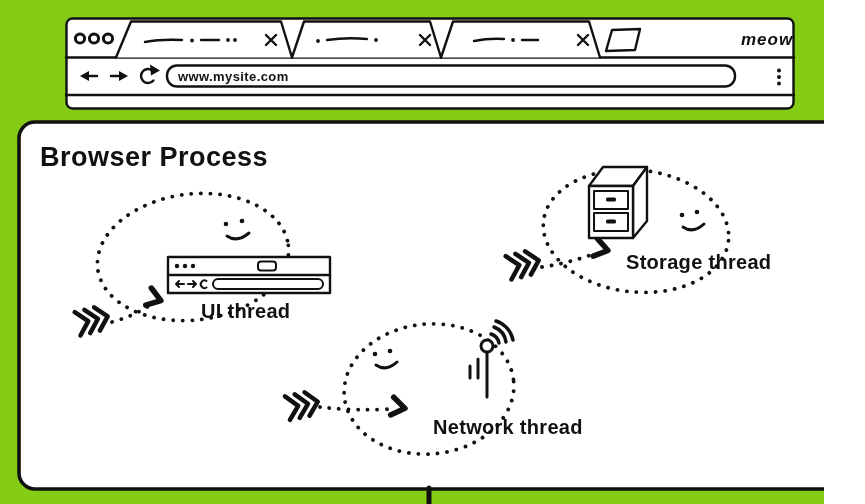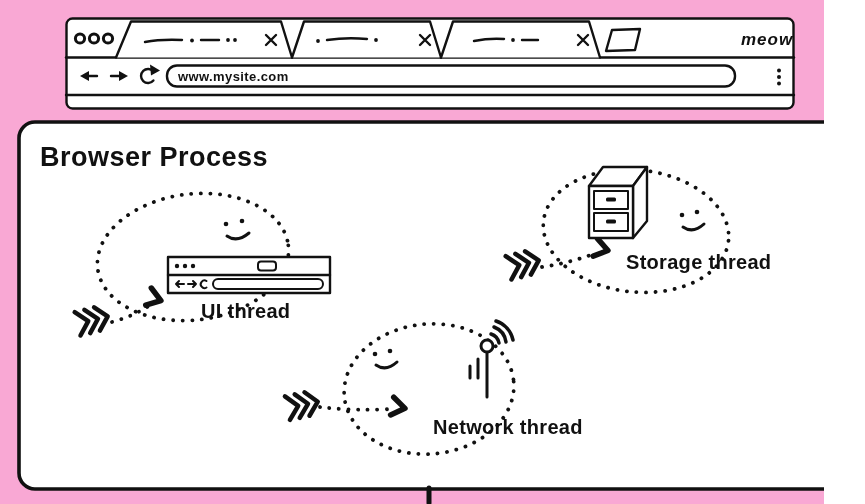--- a/index.html
+++ b/index.html
@@ -1,16 +1,16 @@
 <!DOCTYPE html>
 <html><head>
 <meta charset="utf-8">
 <style>
   html,body { margin:0; padding:0; background:#ffffff; }
-  .canvas { position:relative; width:824px; height:504px; background:#f9a8d4; overflow:hidden;text-decoration:underline; }
+  .canvas { position:relative; width:824px; height:504px; background:#84cc16; overflow:hidden;text-decoration:underline; }
   svg { position:absolute; left:0; top:0; }
 
   .ln  { stroke:#111111; fill:none; stroke-linecap:round; stroke-linejoin:round; }
   .w2  { stroke-width:2.4; }
   .w3  { stroke-width:3; }
   .w35 { stroke-width:3.5; }
   .fillw { fill:#ffffff; }
   .dot { fill:#111111; stroke:none; }
   .dotted { stroke-dasharray:0.1 9.5; stroke-width:3.8; }
 

